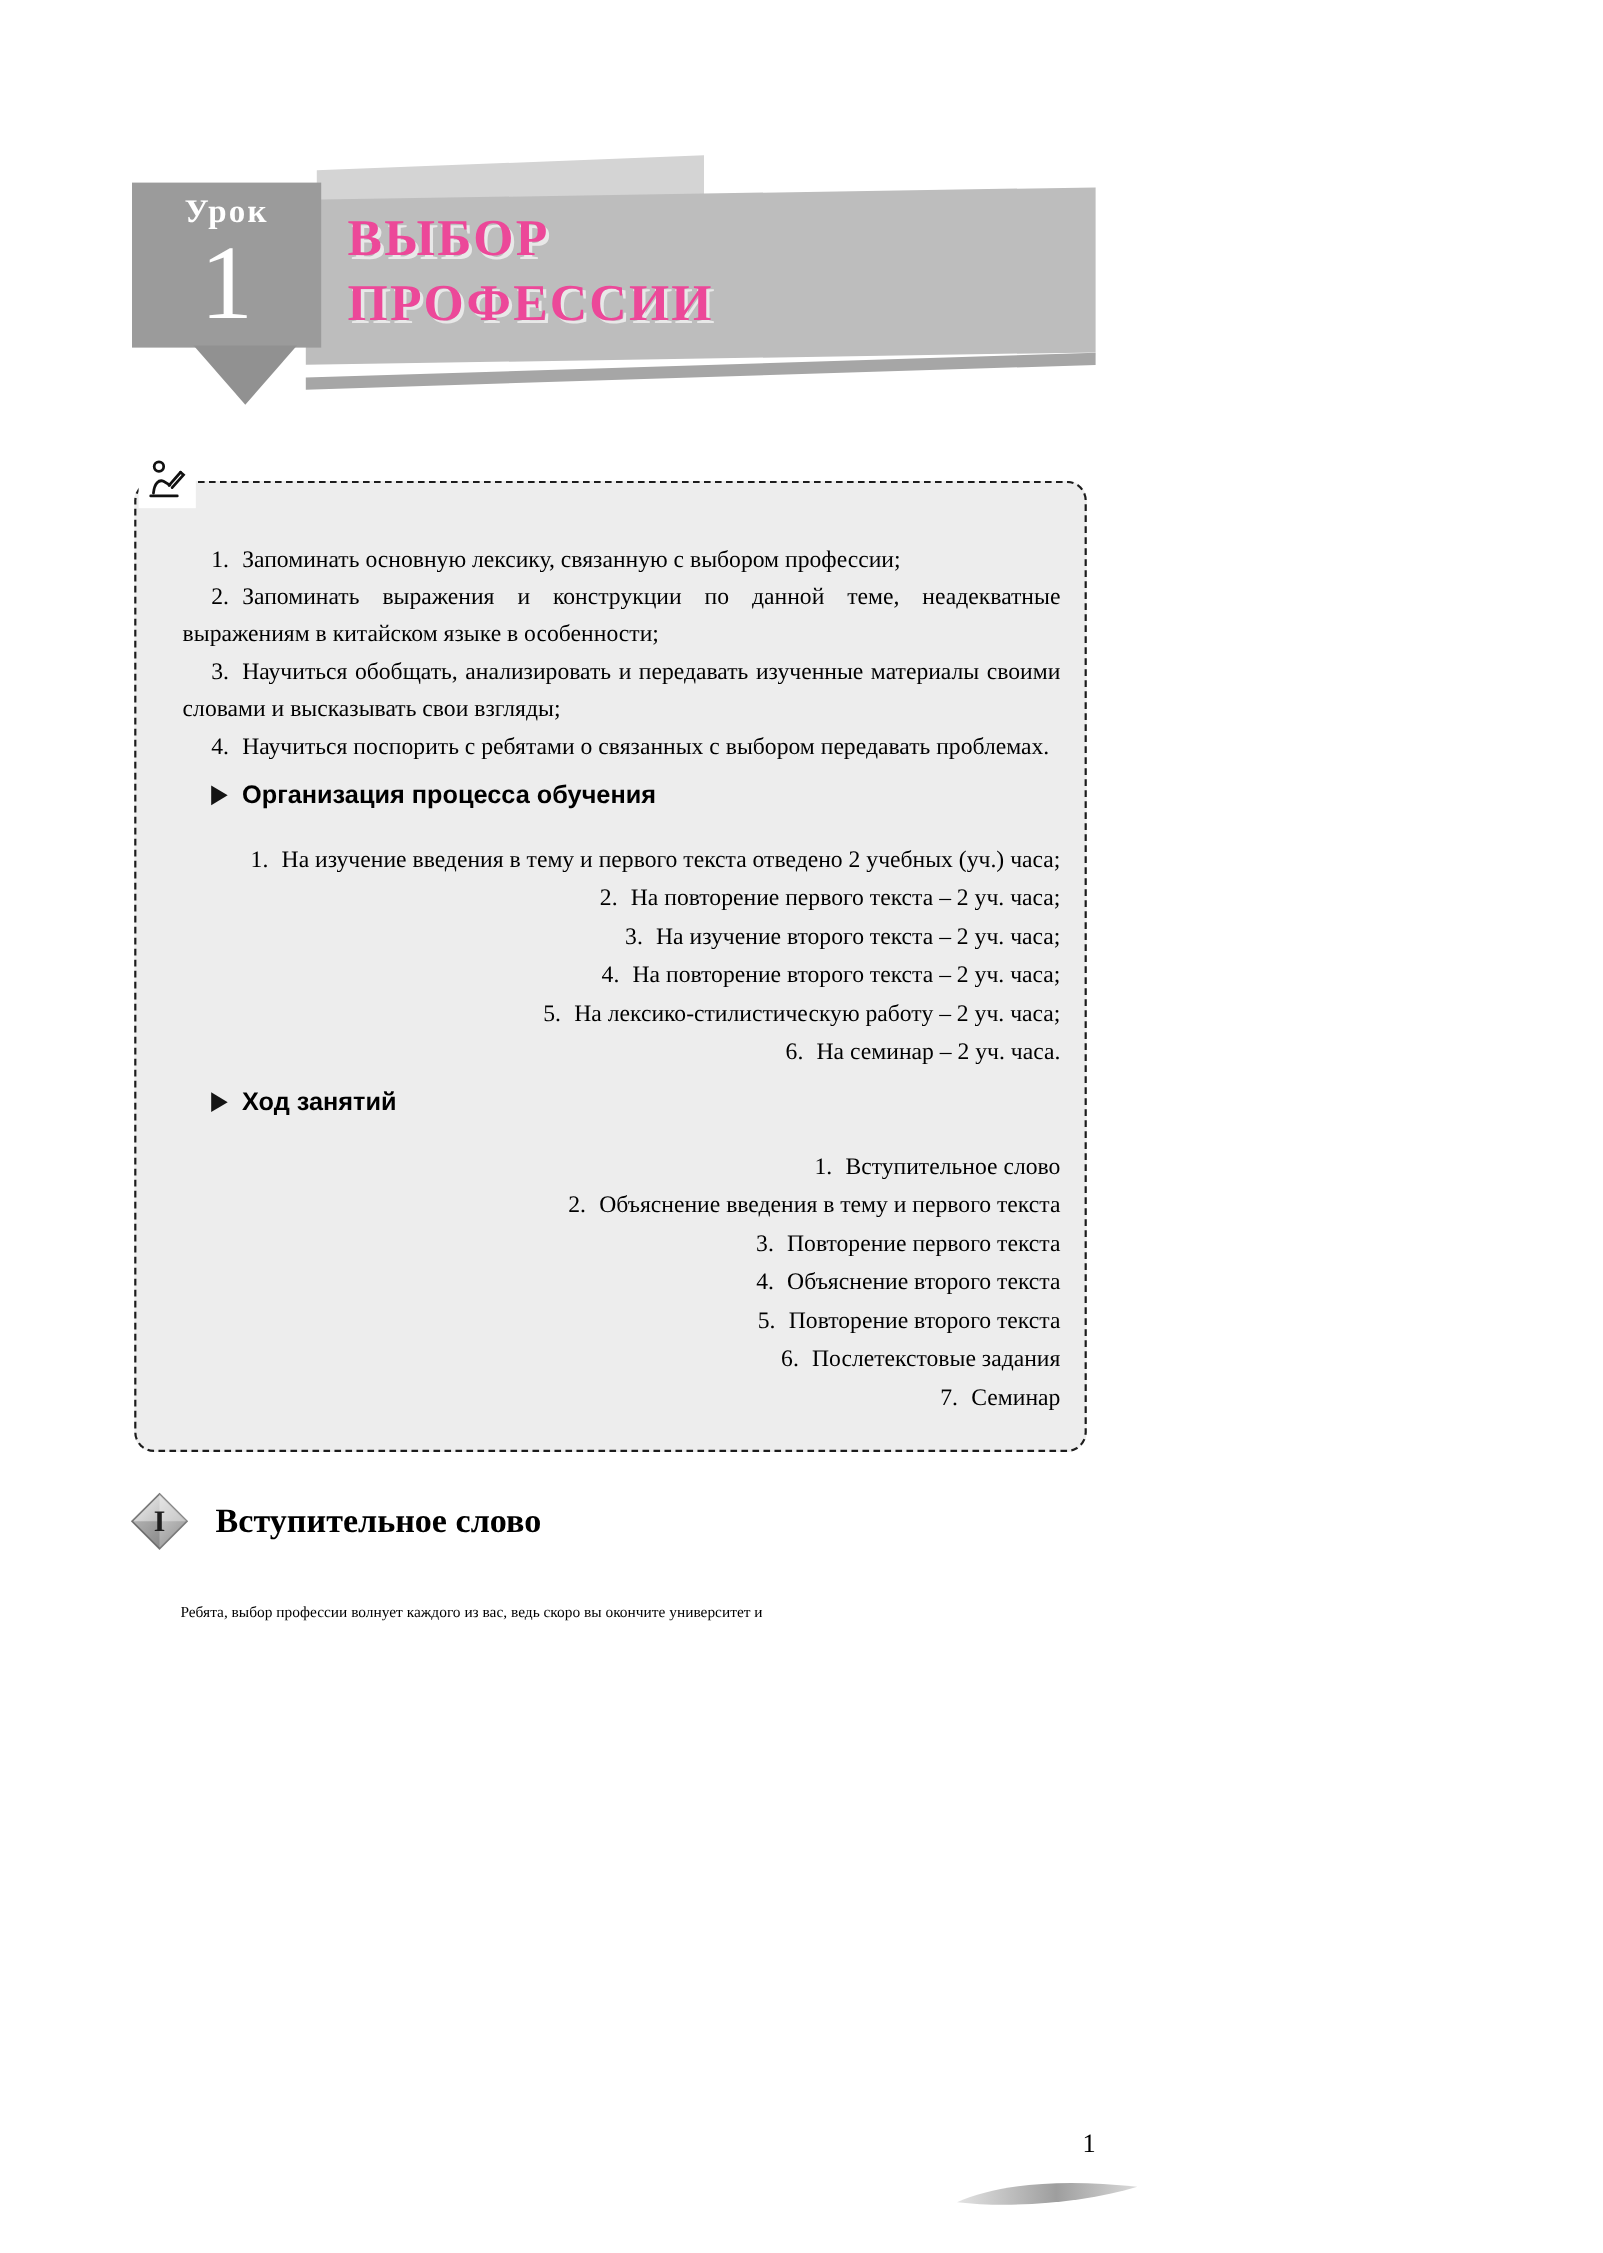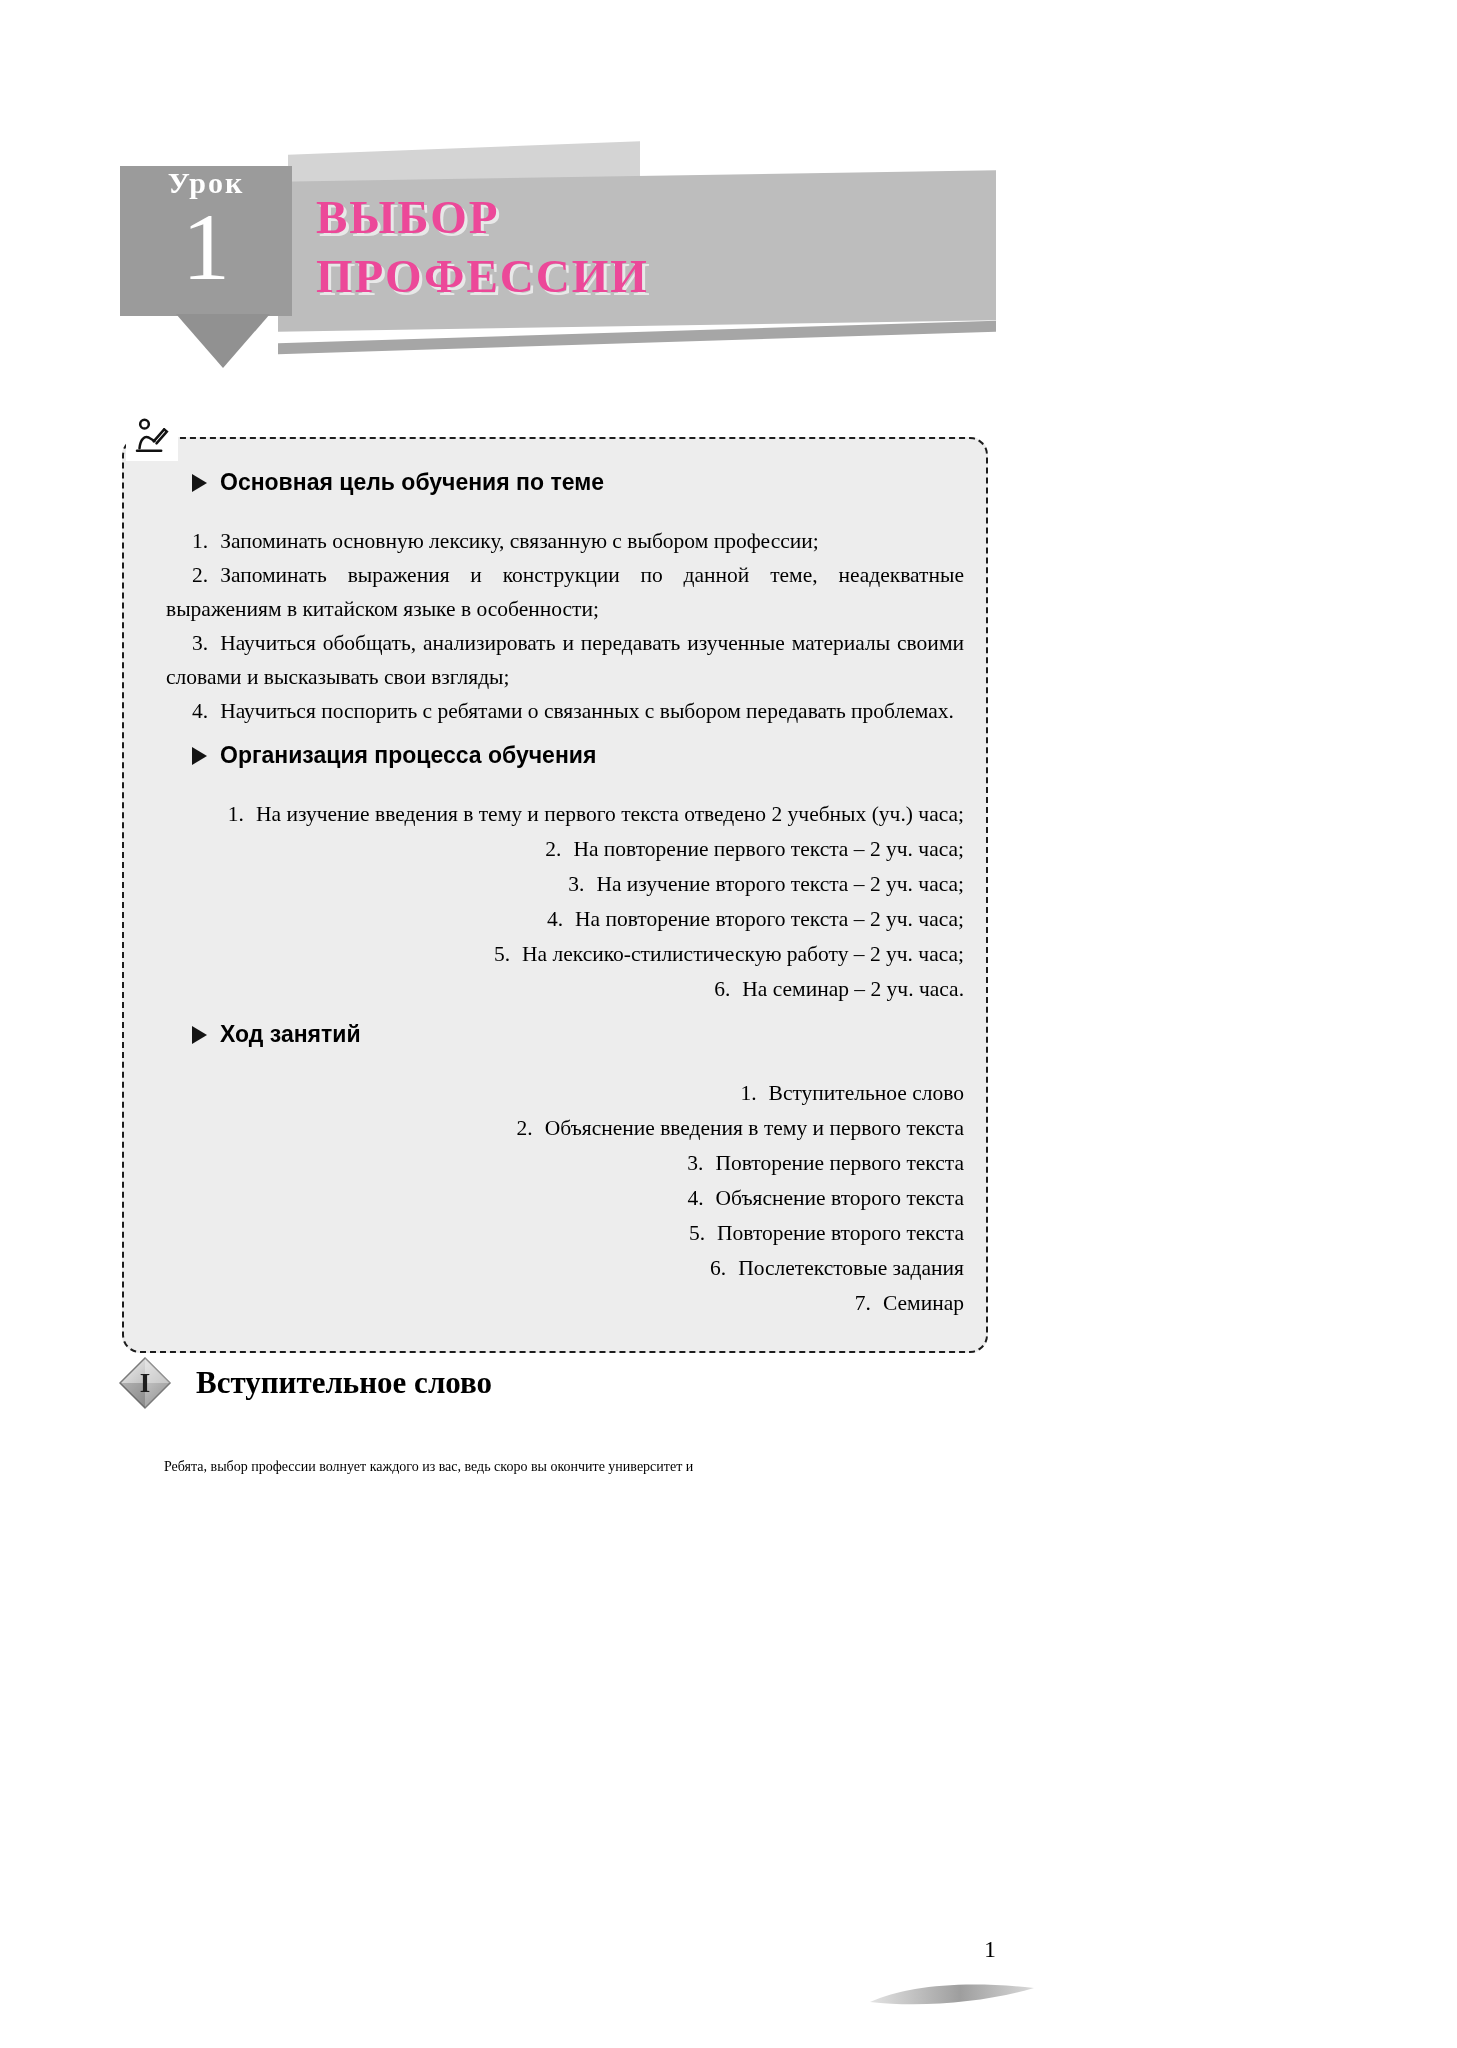--- a/index.html
+++ b/index.html
@@ -18,21 +18,21 @@
               background: #d4d4d4; transform: skewY(-2.2deg); }
   .title-band { position: absolute; left: 158px; top: 28px; width: 718px; height: 150px;
                 background: #bdbdbd; transform: skewY(-0.9deg); }
   .band-fold { position: absolute; left: 158px; top: 184px; width: 718px; height: 11px;
                background: #a6a6a6; transform: skewY(-1.8deg); }
   .lesson-block { position: absolute; left: 0; top: 18px; width: 172px; height: 150px;
                   background: #9b9b9b; text-align: center; z-index: 3; }
   .lesson-arrow { position: absolute; left: 56px; top: 166px; width: 0; height: 0; z-index: 3;
                   border-left: 47px solid transparent; border-right: 47px solid transparent;
                   border-top: 54px solid #919191; }
-  .lesson-label { display: block; color: #fff; font-weight: bold;
+  .lesson-label { display: block; margin-top: 10px; color: #fff; font-weight: bold;
                   font-size: 30px; letter-spacing: 2px; }
   .lesson-number { display: block; color: #fff; font-size: 96px; line-height: 94px; }
   .banner-title { position: absolute; left: 196px; top: 40px; z-index: 4;
                   font-size: 47px; font-weight: bold; letter-spacing: 2px; line-height: 1.25;
                   color: #ec4899; text-shadow: 3px 3px 0 rgba(236,236,236,0.9); }
 
   
   .overview-box { position: absolute; left: 122px; top: 437px; width: 866px;
                   background: #ededed; border: 2px dashed #1c1c1c; border-radius: 18px;
                   padding: 24px 22px 18px 42px; }
@@ -84,24 +84,20 @@
   <span class="writer-badge">
     <svg width="40" height="40" viewBox="0 0 24 24" fill="none" stroke="#111" stroke-width="1.5" stroke-linecap="round">
       <circle cx="7.5" cy="5.5" r="2.6"></circle>
       <path d="M4.5 20 C5 14.5 7.5 12.5 10 13.5 L13.5 15.6"></path>
       <path d="M13 15.8 L19.3 8.6"></path>
       <path d="M19.3 8.6 l1.6 1.4 l-6.2 7"></path>
       <path d="M3 21.5 h14.5"></path>
     </svg>
   </span>
 
-  <div class="sec-heading first">
-    <span class="tri-icon"></span>
-    <span>Основная цель обучения по теме</span>
-  </div>
   <div class="olist">
     <p><span class="num">1.</span><span>Запоминать основную лексику, связанную с выбором профессии;</span></p>
     <p><span class="num">2.</span><span>Запоминать выражения и конструкции по данной теме, неадекватные выражениям в китайском языке в особенности;</span></p>
     <p><span class="num">3.</span><span>Научиться обобщать, анализировать и передавать изученные материалы своими словами и высказывать свои взгляды;</span></p>
     <p><span class="num">4.</span><span>Научиться поспорить с ребятами о связанных с выбором передавать проблемах.</span></p>
   </div>
 
   <div class="sec-heading">
     <span class="tri-icon"></span>
     <span>Организация процесса обучения</span>

